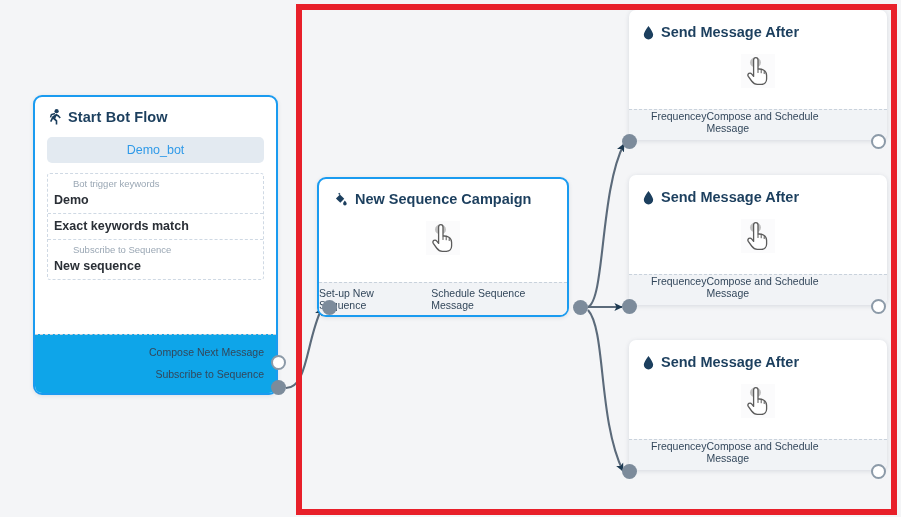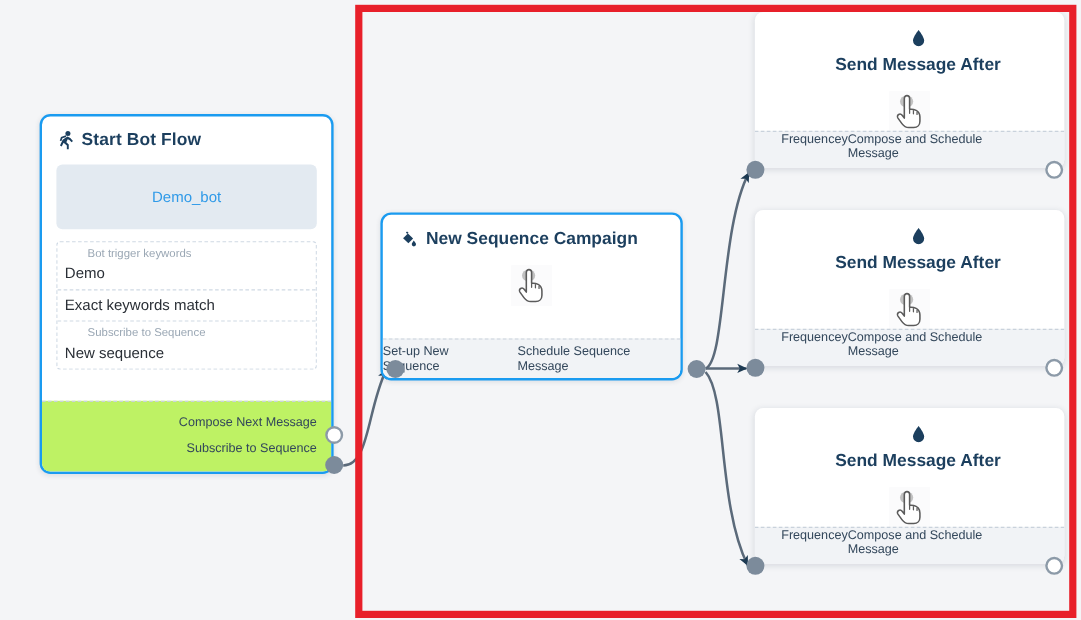--- a/index.html
+++ b/index.html
@@ -43,38 +43,38 @@
     font-size:14.5px;font-weight:bold;color:#1c3f5e;
     letter-spacing:.1px;
   }
   .pill{
     margin:4px 12px 10px 12px;
     background:#e3eaf1;
     border-radius:5px;
     text-align:center;
     color:#2f9ae8;
     font-size:12.5px;
-    padding:20px 0;
+    padding:6px 0;
   }
   .fields{
     margin:0 12px;
     border:1px dashed #cfd9e4;
     border-radius:3px;
   }
   .field{
     padding:3px 6px 4px 6px;
     border-bottom:1px dashed #cfd9e4;
   }
   .field:last-child{border-bottom:none;}
   .f-label{font-size:9.5px;color:#9aa7b4;line-height:14px;margin-left:19px;}
-  .f-value{font-size:12.5px;color:#2a2f36;line-height:18px;}
+  .f-value{font-size:12.5px;color:#2a2f36;line-height:18px;font-weight:bold;}
 
   .node-footer{
     position:absolute;left:0;right:0;bottom:0;
-    background:#bef264;
+    background:#0ea5e9;
     border-top:1px dashed #c9d2dc;
     padding:6px 12px 8px 12px;
     box-sizing:border-box;
   }
   .port-row{
     display:flex;align-items:center;justify-content:flex-end;
     height:22px;
     font-size:10.5px;color:#33475b;
   }
 
@@ -124,21 +124,21 @@
     position:absolute;left:629px;width:258px;height:130px;
     background:#ffffff;
     border-radius:7px;
     box-shadow:0 1px 5px rgba(20,40,70,.13);
     overflow:hidden;
     z-index:20;
   }
   .card .n-title{
     display:flex;align-items:center;gap:7px;
     padding:14px 0 0 14px;
-    font-size:14.5px;font-weight:bold;color:#1c3f5e;flex-direction:column;
+    font-size:14.5px;font-weight:bold;color:#1c3f5e;
   }
   .card-footer{
     position:absolute;left:0;right:0;bottom:0;height:31px;
     background:#f1f3f6;border-top:1px dashed #c9d2dc;
     display:flex;align-items:flex-start;
     font-size:10.5px;color:#33475b;
     padding:0 10px;box-sizing:border-box;
   }
   .card-footer .lbl-left{margin-left:12px;}
   .card-footer .lbl-right{margin-left:auto;margin-right:20px;}

